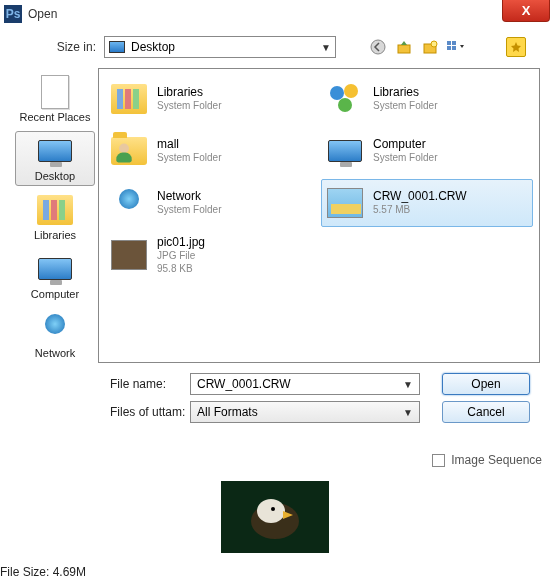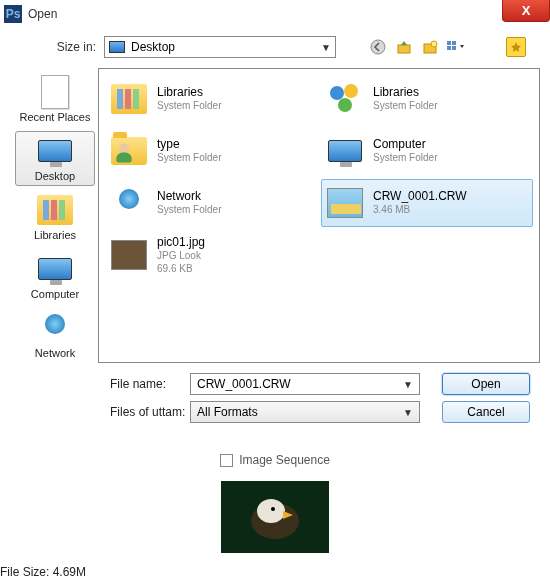--- a/index.html
+++ b/index.html
@@ -39,21 +39,21 @@
 
 .controls { padding: 10px 10px 12px 0; }
 .ctrl-row { display: flex; align-items: center; margin-bottom: 6px; }
 .ctrl-row .clabel { width: 190px; text-align: left; padding-left: 110px; color: #222; }
 .ctrl-row .cselect { width: 230px; height: 22px; border: 1px solid #888; background: #fff; display: flex; align-items: center; padding: 0 6px; cursor: pointer; position: relative; }
 .ctrl-row .cselect .arrow { margin-left: auto; }
 .ctrl-row .ftype { background: linear-gradient(#f8f8f8,#e8e8e8); }
 .ctrl-btn { width: 88px; height: 22px; margin-left: 22px; border: 1px solid #6a98c8; border-radius: 3px; background: linear-gradient(#f4f9fe,#d7e9f8); cursor: pointer; display: flex; align-items: center; justify-content: center; font-size: 12px; }
 .ctrl-btn.primary { border: 1px solid #3a7ac0; box-shadow: 0 0 2px #5a9ad8; }
 
-.checkbox-row { display: flex; justify-content: center; padding: 12px 8px 8px; align-items: center; gap: 6px; color: #555; }
+.checkbox-row { display: flex; justify-content: flex-end; padding: 12px 8px 8px; align-items: center; gap: 6px; color: #555; }
 .cb { width: 13px; height: 13px; border: 1px solid #888; background: #fff; }
 
 .preview-row { display: flex; justify-content: center; padding: 6px 0 4px; }
 .preview { width: 108px; height: 72px; background: #0a2a18; display: flex; align-items: center; justify-content: center; }
 
 .size-row { text-align: left; padding-top: 8px; color: #222; font-size: 12px; }
 
 
 .ic-folder { width: 36px; height: 28px; background: linear-gradient(#ffe188,#f3c23a); border-radius: 2px 2px 3px 3px; position: relative; }
 .ic-folder::before { content:""; position:absolute; top:-5px; left:2px; width:14px; height:6px; background:#f3c23a; border-radius: 2px 2px 0 0; }
@@ -190,21 +190,21 @@
             <div class="fname">Libraries</div>
             <div class="fmeta">System Folder</div>
           </div>
         </div>
         <div class="file-item">
           <div class="ficon">
             <div class="ic-folder"></div>
             <div class="ic-user" style="position:absolute;margin-left:-10px;margin-top:6px;transform:scale(0.7)"></div>
           </div>
           <div class="ftext">
-            <div class="fname">type</div>
+            <div class="fname">mall</div>
             <div class="fmeta">System Folder</div>
           </div>
         </div>
         <div class="file-item">
           <div class="ficon">
             <div class="ic-monitor"></div>
           </div>
           <div class="ftext">
             <div class="fname">Computer</div>
             <div class="fmeta">System Folder</div>
@@ -220,31 +220,31 @@
             <div class="fname">Network</div>
             <div class="fmeta">System Folder</div>
           </div>
         </div>
         <div class="file-item selected">
           <div class="ficon">
             <div class="ic-img"></div>
           </div>
           <div class="ftext">
             <div class="fname">CRW_0001.CRW</div>
-            <div class="fmeta">3.46 MB</div>
+            <div class="fmeta">5.57 MB</div>
           </div>
         </div>
         <div class="file-item">
           <div class="ficon">
             <div class="ic-photo"></div>
           </div>
           <div class="ftext">
             <div class="fname">pic01.jpg</div>
-            <div class="fmeta">JPG Look</div>
-            <div class="fmeta">69.6 KB</div>
+            <div class="fmeta">JPG File</div>
+            <div class="fmeta">95.8 KB</div>
           </div>
         </div>
       </div>
   </div>
 </div>
 
 <div class="controls">
   <div class="ctrl-row">
     <div class="clabel">File name:</div>
     <div class="cselect">

